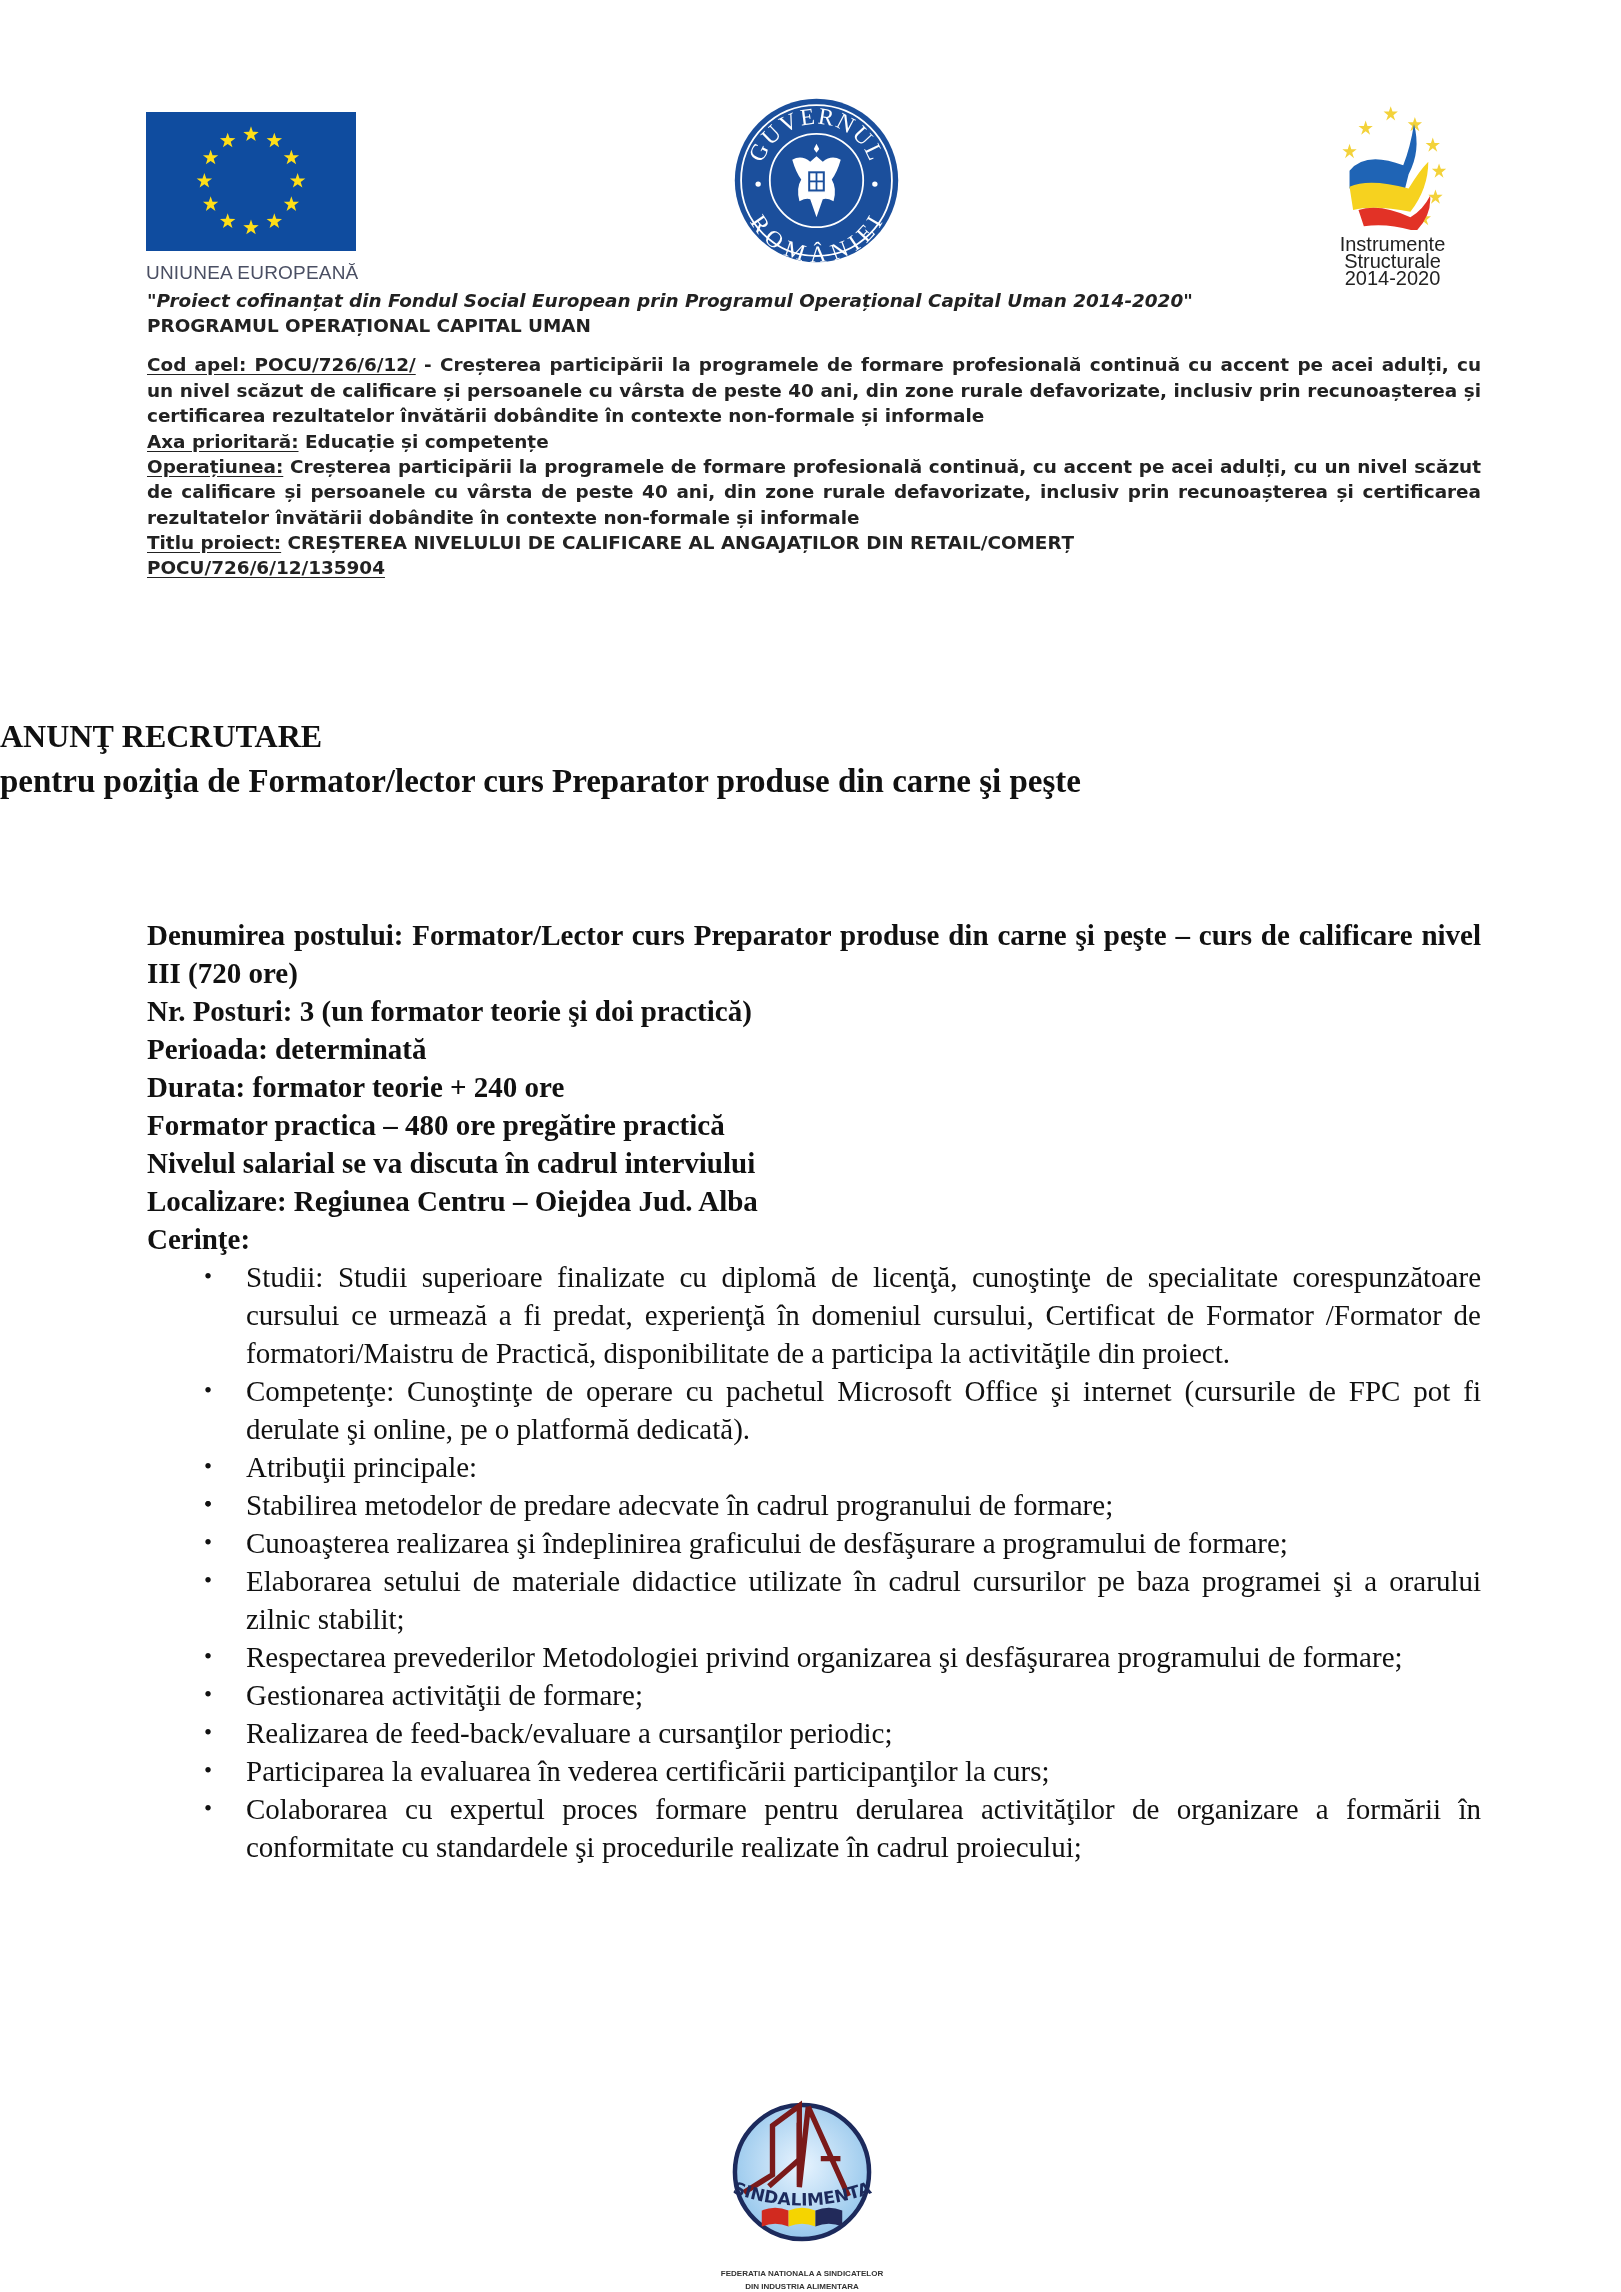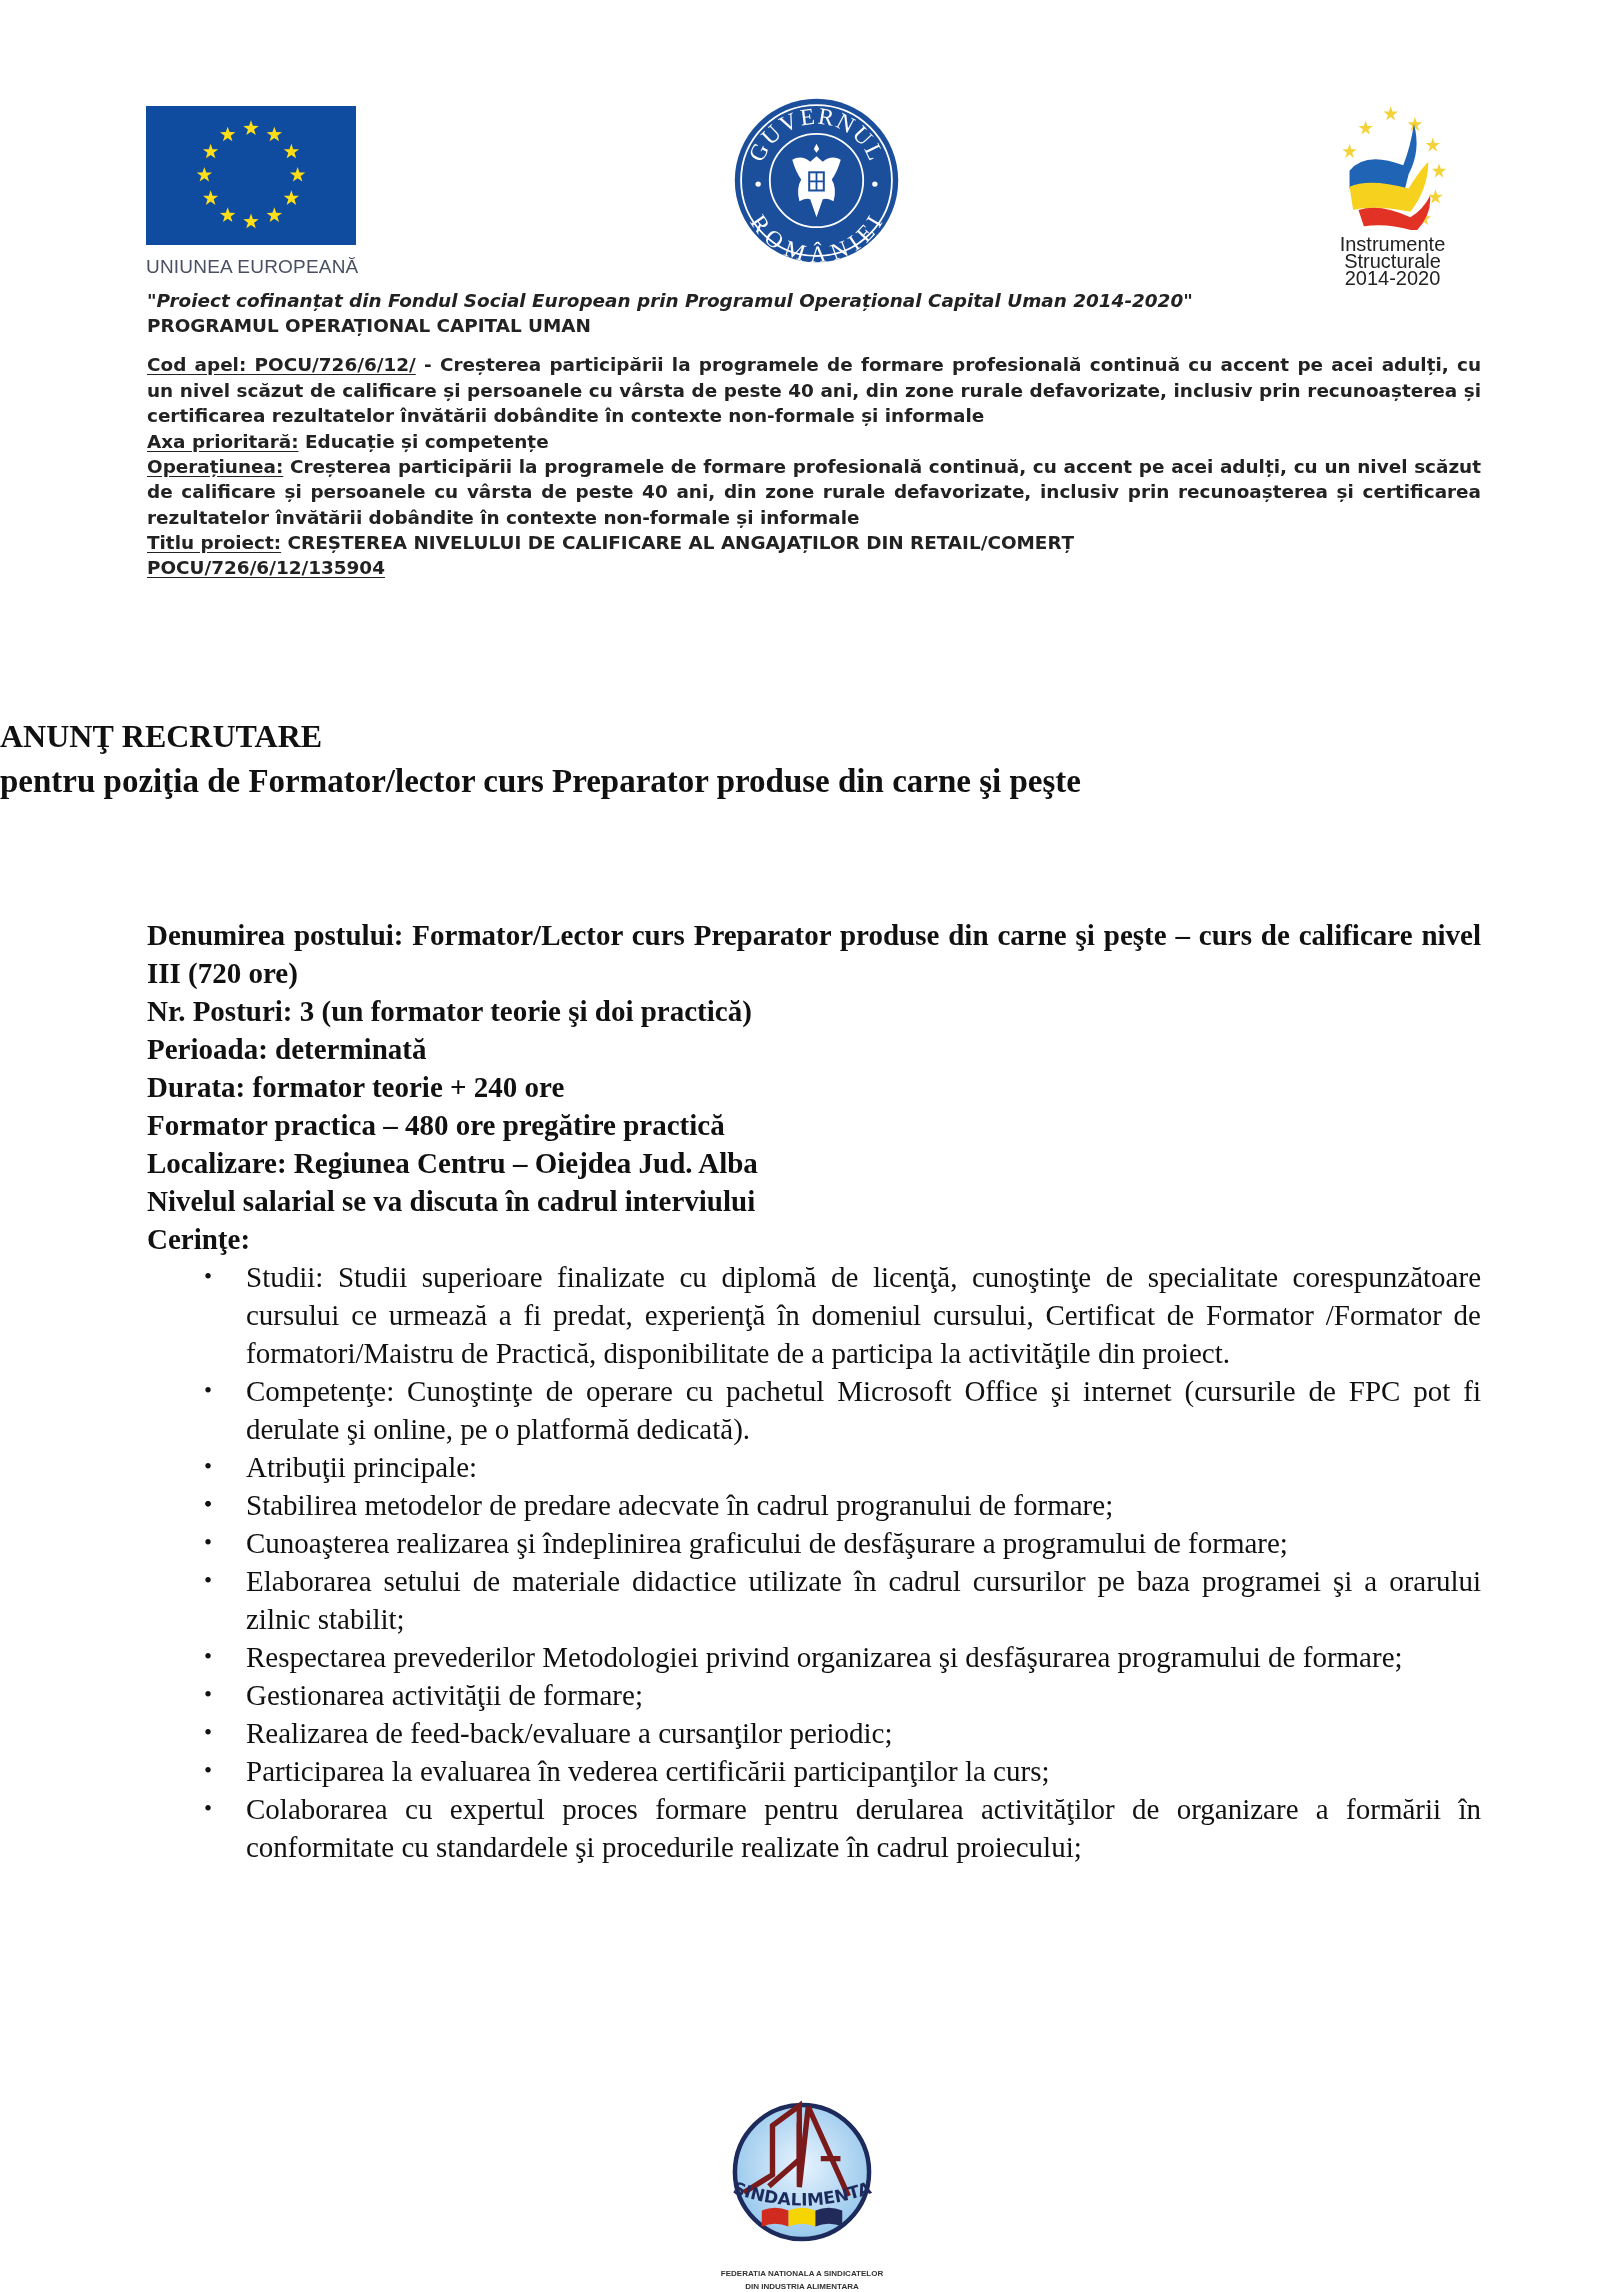--- a/index.html
+++ b/index.html
@@ -1,20 +1,20 @@
 <!DOCTYPE html>
 <html style="font-size:14.3px"><head>
 <meta charset="utf-8">
 <style>
   html, body { margin:0; padding:0; background:#ffffff; }
   body { width:1622px; height:2293px; position:relative; overflow:hidden; color:#111; }
   .page { position:absolute; left:0; top:0; width:1622px; height:2293px; }
 
   
-  .logo-eu { position:absolute; left:146px; top:106px; width:236px; }
+  .logo-eu { position:absolute; left:146px; top:112px; width:236px; }
   .eu-flag { width:210px; height:139px; background:#0f4c9f; position:relative; }
   .eu-flag svg { position:absolute; left:0; top:0; }
   .eu-caption { font-family:"Liberation Sans", sans-serif; font-size:19px; color:#4a4f63; margin-top:10.7px; letter-spacing:0.2px; white-space:nowrap; }
 
   .logo-gov { position:absolute; left:733px; top:97px; width:167px; height:167px; }
   .logo-is { position:absolute; left:1303px; top:97px; width:179px; }
   .is-caption { font-family:"Liberation Sans", sans-serif; font-weight:normal; font-size:20px; text-align:center; line-height:17px; color:#222; margin-top:1.8px; }
 
   
   .info { position:absolute; left:147px; top:288px; width:1334px; font-family:"DejaVu Sans", sans-serif; font-weight:bold; font-size:18.4px; color:#222; }
@@ -131,22 +131,22 @@
 
   <div class="title t1">ANUNŢ RECRUTARE</div>
   <div class="title t2">pentru poziţia de Formator/lector curs Preparator produse din carne şi peşte</div>
 
   <div class="body">
     <div class="b just" style="text-align-last:left;">Denumirea postului: Formator/Lector curs Preparator produse din carne şi peşte – curs de calificare nivel III (720 ore)</div>
     <div class="b">Nr. Posturi: 3 (un formator teorie şi doi practică)</div>
     <div class="b">Perioada: determinată</div>
     <div class="b">Durata: formator teorie + 240 ore</div>
     <div class="b">Formator practica – 480 ore pregătire practică</div>
+    <div class="b">Nivelul salarial se va discuta în cadrul interviului</div>
     <div class="b">Localizare: Regiunea Centru  – Oiejdea Jud. Alba</div>
-    <div class="b">Nivelul salarial se va discuta în cadrul interviului</div>
     <div class="b">Cerinţe:</div>
     <ul class="reqs" id="reqs">
         <li><span class="dot">•</span><span class="lbl">Studii:</span><span> Studii superioare finalizate cu diplomă de licenţă, cunoştinţe de specialitate corespunzătoare cursului ce urmează a fi predat, experienţă în domeniul cursului, Certificat de Formator /Formator de formatori/Maistru de Practică, disponibilitate de a participa la activităţile din proiect.</span></li>
         <li><span class="dot">•</span><span class="lbl">Competenţe:</span><span> Cunoştinţe de operare cu pachetul Microsoft Office şi internet (cursurile de FPC pot fi derulate şi online, pe o platformă dedicată).</span></li>
         <li><span class="dot">•</span><span class="lbl">Atribuţii principale:</span></li>
         <li><span class="dot">•</span></li>
         <li><span class="dot">•</span><span>Stabilirea metodelor de predare adecvate în cadrul progranului de formare;</span></li>
         <li><span class="dot">•</span><span>Cunoaşterea realizarea şi îndeplinirea graficului de desfăşurare a programului de formare;</span></li>
         <li><span class="dot">•</span><span>Elaborarea setului de materiale didactice utilizate în cadrul cursurilor pe baza programei şi a orarului zilnic stabilit;</span></li>
         <li><span class="dot">•</span><span>Respectarea prevederilor Metodologiei privind organizarea şi desfăşurarea programului de formare;</span></li>

